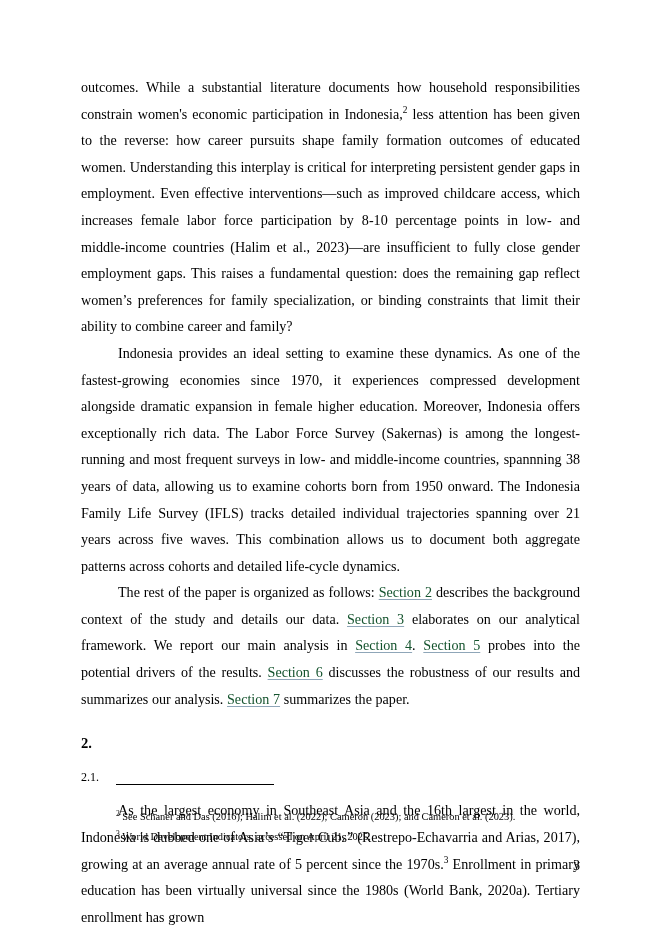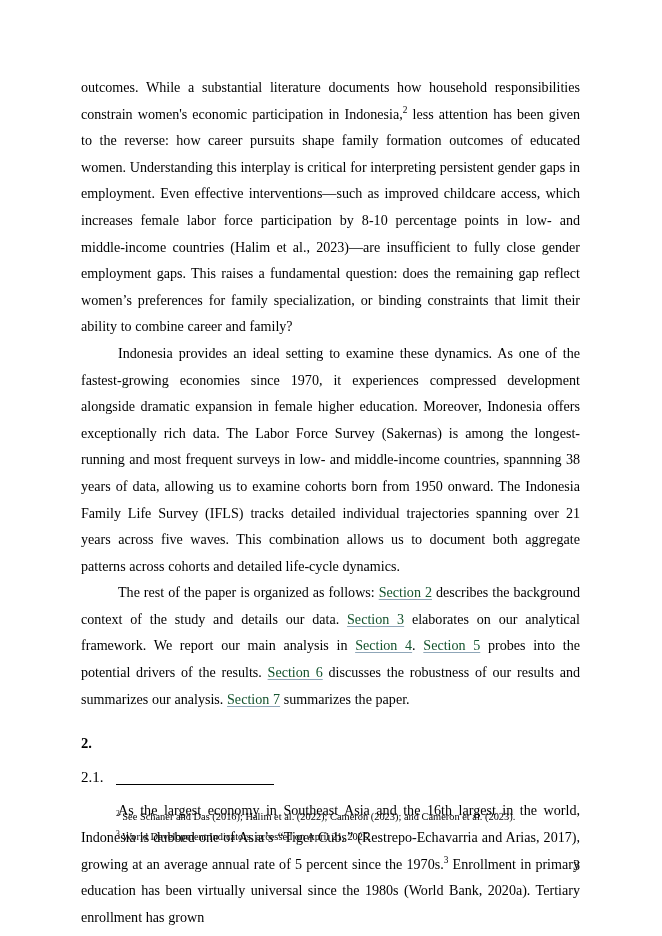--- a/index.html
+++ b/index.html
@@ -54,21 +54,21 @@
     font-weight: bold;
     margin: 0;
     line-height: 26.6px;
     display: flex;
   }
   h2.sec-head .num {
     width: 48px;
     flex: 0 0 48px;
   }
   h3.subsec-head {
-    font-size: 15px;
+    font-size: 12px;
     font-weight: normal;
     margin: 0;
     line-height: 26.6px;
     display: flex;
   }
   h3.subsec-head .num {
     width: 48px;
     flex: 0 0 48px;
   }
   .gap-before-h2 { height: 18px; }

